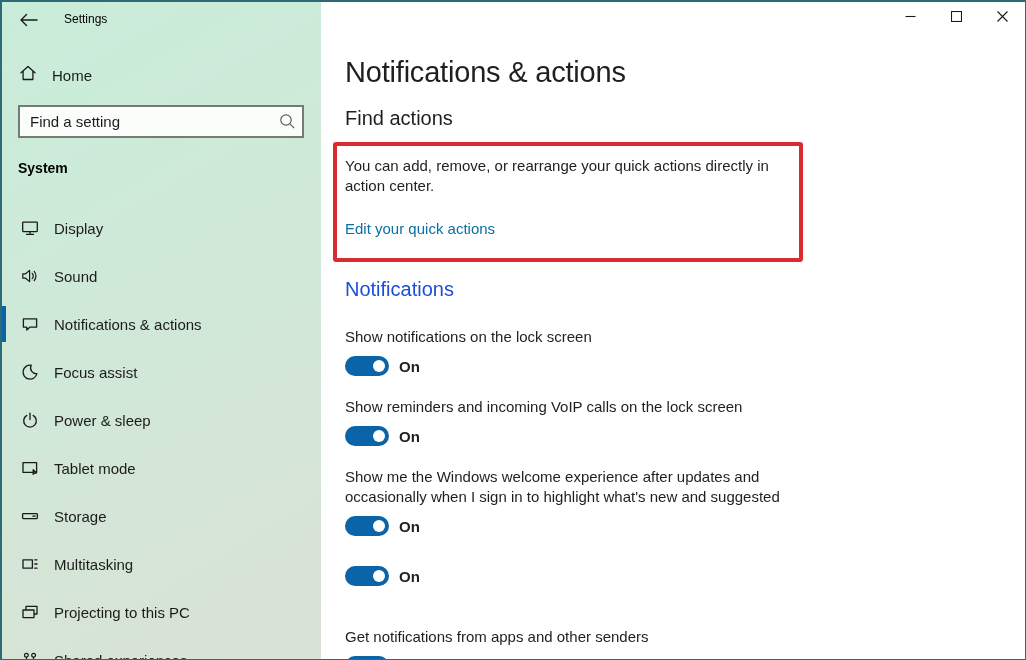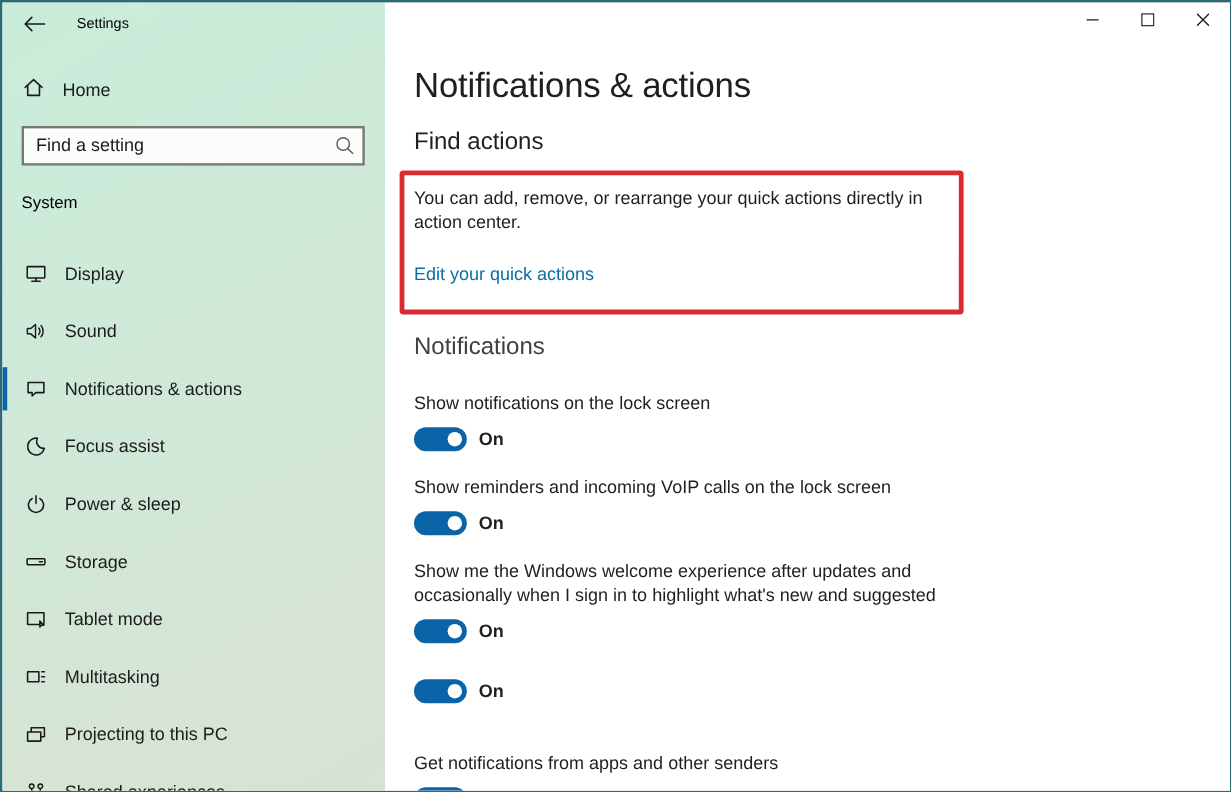--- a/index.html
+++ b/index.html
@@ -18,21 +18,21 @@
 
   .home-row { position:absolute; left:16px; top:61px; display:flex; align-items:center; gap:14px; cursor:pointer; }
   .home-row .label { font-size:15px; }
 
   .search-wrap { position:absolute; left:16px; top:103px; width:286px; height:33px;text-decoration:underline; }
   .search-input { width:100%; height:100%; border:2px solid #757a75; background:#fbfdfb;
     font-family:inherit; font-size:15px; color:#1b1b1b; padding:0 32px 0 10px; outline:none; }
   .search-input::placeholder { color:#1b1b1b; opacity:1; }
   .search-icon { position:absolute; right:7px; top:7px; width:19px; height:19px; cursor:pointer; }
 
-  .section-label { position:absolute; left:16px; top:158px; font-size:14px; font-weight:normal; color:#000; }
+  .section-label { position:absolute; left:16px; top:158px; font-size:14px; font-weight:bold; color:#000; }
 
   .nav { position:absolute; left:0; top:202px; width:100%; }
   .nav-item { position:relative; height:48px; display:flex; align-items:center; gap:14px;
     padding-left:18px; font-size:15px; cursor:pointer; }
   .nav-item.selected::before { content:""; position:absolute; left:0; top:6px; width:4px; height:36px;
     background:var(--accent_blue); }
   .nav-item .icon { width:20px; height:20px; flex:0 0 20px; }
 
   svg.line { fill:none; stroke:#1a1a1a; stroke-width:1.3; stroke-linecap:round; stroke-linejoin:round; }
 
@@ -48,21 +48,21 @@
     letter-spacing:-0.2px; color:#1f1f1f; }
 
   .qa-heading { position:absolute; left:24px; top:105px; font-size:20px; font-weight:400; color:#1f1f1f; }
 
   .qa-box { position:absolute; left:12px; top:140px; width:470px; height:120px;
     border:4px solid var(--highlight_red); border-radius:3px; padding:10px 8px; }
   .qa-desc { font-size:15px; line-height:20px; color:#1f1f1f; width:440px; }
   .qa-link { display:inline-block; margin-top:24px; font-size:15px; color:var(--link_blue);
     text-decoration:none; cursor:pointer; }
 
-  .notif-heading { position:absolute; left:24px; top:276px; font-size:20px; font-weight:400; color:#404040; }
+  .notif-heading { position:absolute; left:24px; top:276px; font-size:20px; font-weight:400; color:#1d4ed8; }
 
   .setting { position:absolute; left:24px; }
   .setting .label { font-size:15px; line-height:20px; color:#1f1f1f; max-width:480px; }
   .toggle-row { display:flex; align-items:center; margin-top:9px; }
   .toggle { position:relative; width:44px; height:20px; border-radius:10px;
     background:var(--accent_blue); cursor:pointer; flex:0 0 44px; }
   .toggle .knob { position:absolute; right:4px; top:4px; width:12px; height:12px;
     border-radius:50%; background:#fff; }
   .toggle-state { margin-left:10px; font-size:15px; color:#1f1f1f;font-weight:bold; }
 
@@ -152,35 +152,35 @@
             <path d="M10 3.2 V9.6"></path>
             <path d="M6.8 5.4 A6.3 6.3 0 1 0 13.2 5.4"></path>
           </svg>
         </span>
         <span class="nav-label">Power &amp; sleep</span>
       </div>
 
       <div class="nav-item">
         <span class="icon">
           <svg class="line" width="20" height="20" viewBox="0 0 20 20">
+            <rect x="3" y="4.6" width="13.6" height="9.8"></rect>
+            <path d="M13.2 11.6 V16.4 L14.5 15 H16.4 Z" fill="#d7e4d7"></path>
+          </svg>
+        </span>
+        <span class="nav-label">Tablet mode</span>
+      </div>
+
+      <div class="nav-item">
+        <span class="icon">
+          <svg class="line" width="20" height="20" viewBox="0 0 20 20">
             <rect x="2.6" y="7.6" width="14.8" height="5" rx="0.8"></rect>
             <path d="M12.8 10.1 H15.3"></path>
           </svg>
         </span>
         <span class="nav-label">Storage</span>
-      </div>
-
-      <div class="nav-item">
-        <span class="icon">
-          <svg class="line" width="20" height="20" viewBox="0 0 20 20">
-            <rect x="3" y="4.6" width="13.6" height="9.8"></rect>
-            <path d="M13.2 11.6 V16.4 L14.5 15 H16.4 Z" fill="#d7e4d7"></path>
-          </svg>
-        </span>
-        <span class="nav-label">Tablet mode</span>
       </div>
 
       <div class="nav-item">
         <span class="icon">
           <svg class="line" width="20" height="20" viewBox="0 0 20 20">
             <rect x="3" y="5.8" width="9.4" height="8.4"></rect>
             <path d="M14.8 5.8 H17 M14.8 10 H17 M14.8 14.2 H17"></path>
           </svg>
         </span>
         <span class="nav-label">Multitasking</span>

